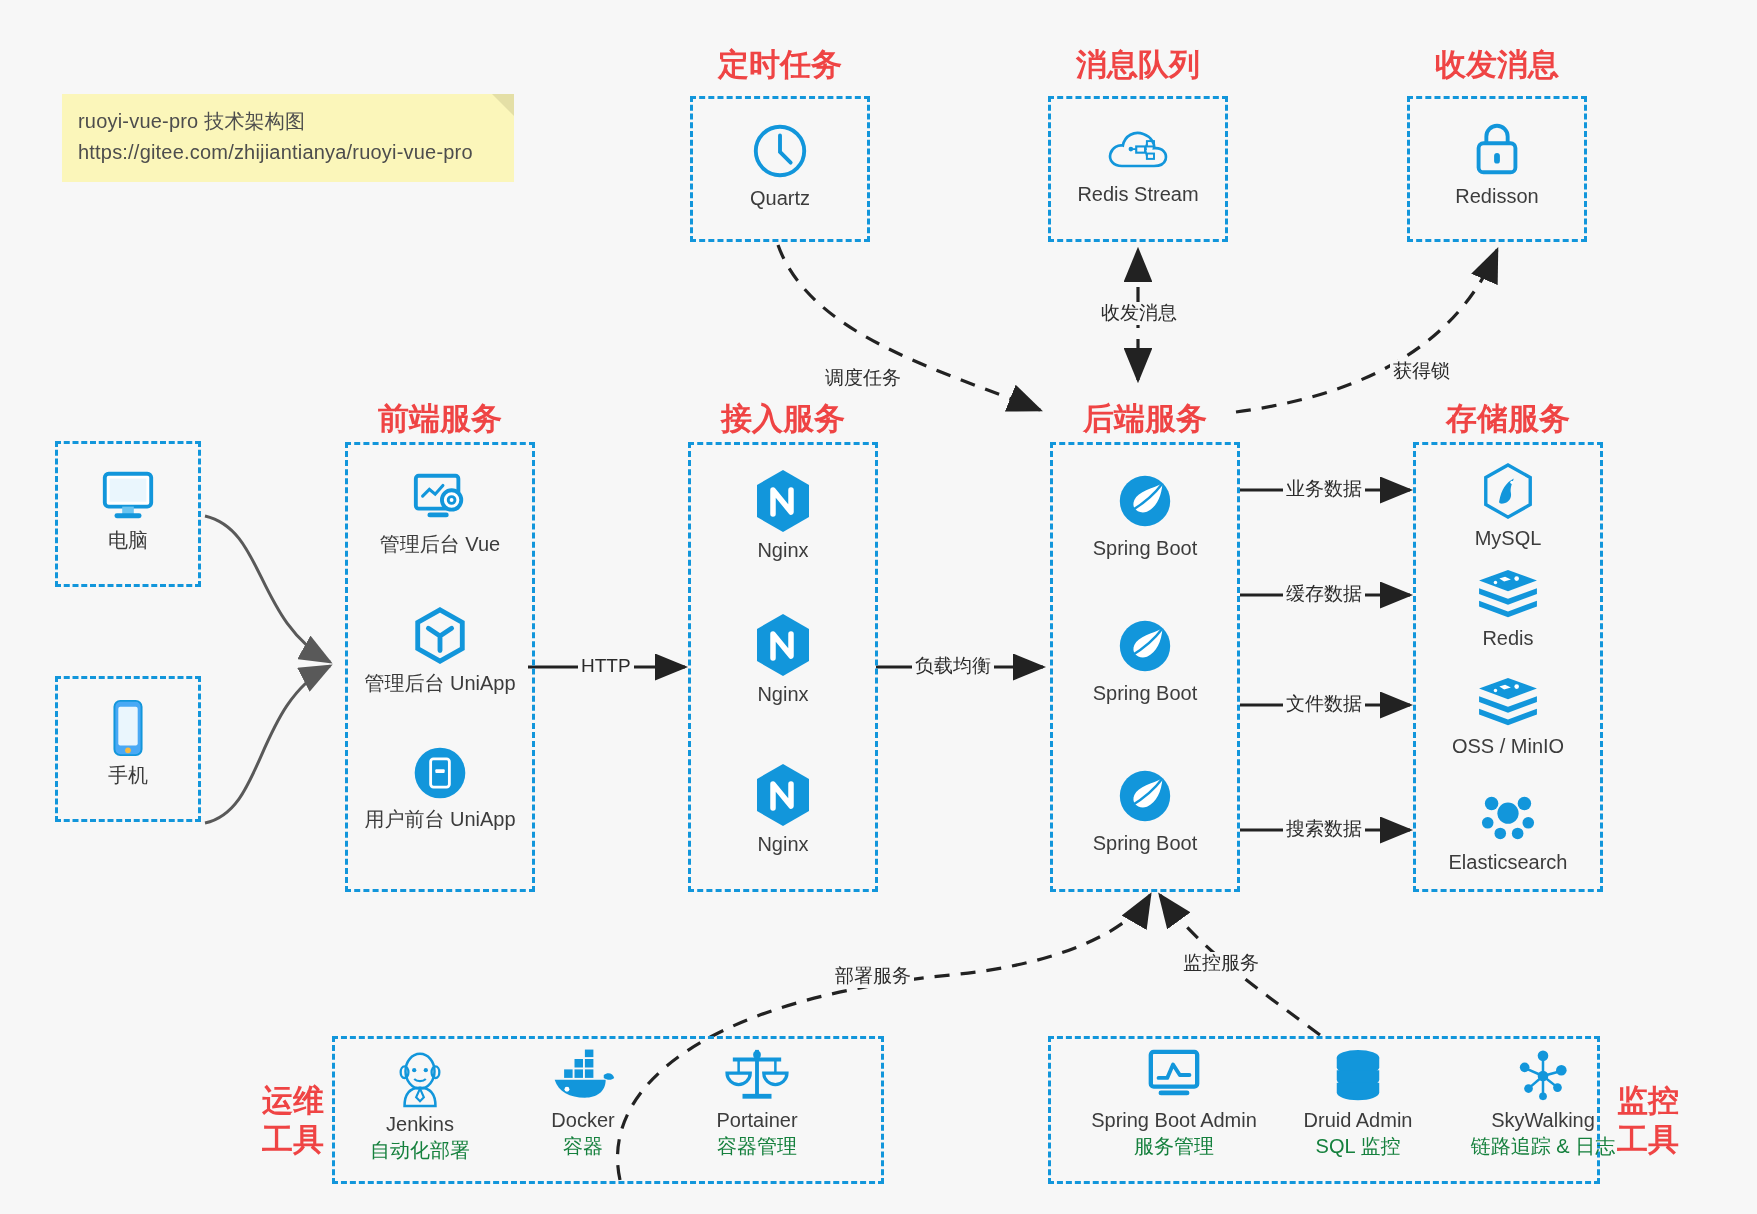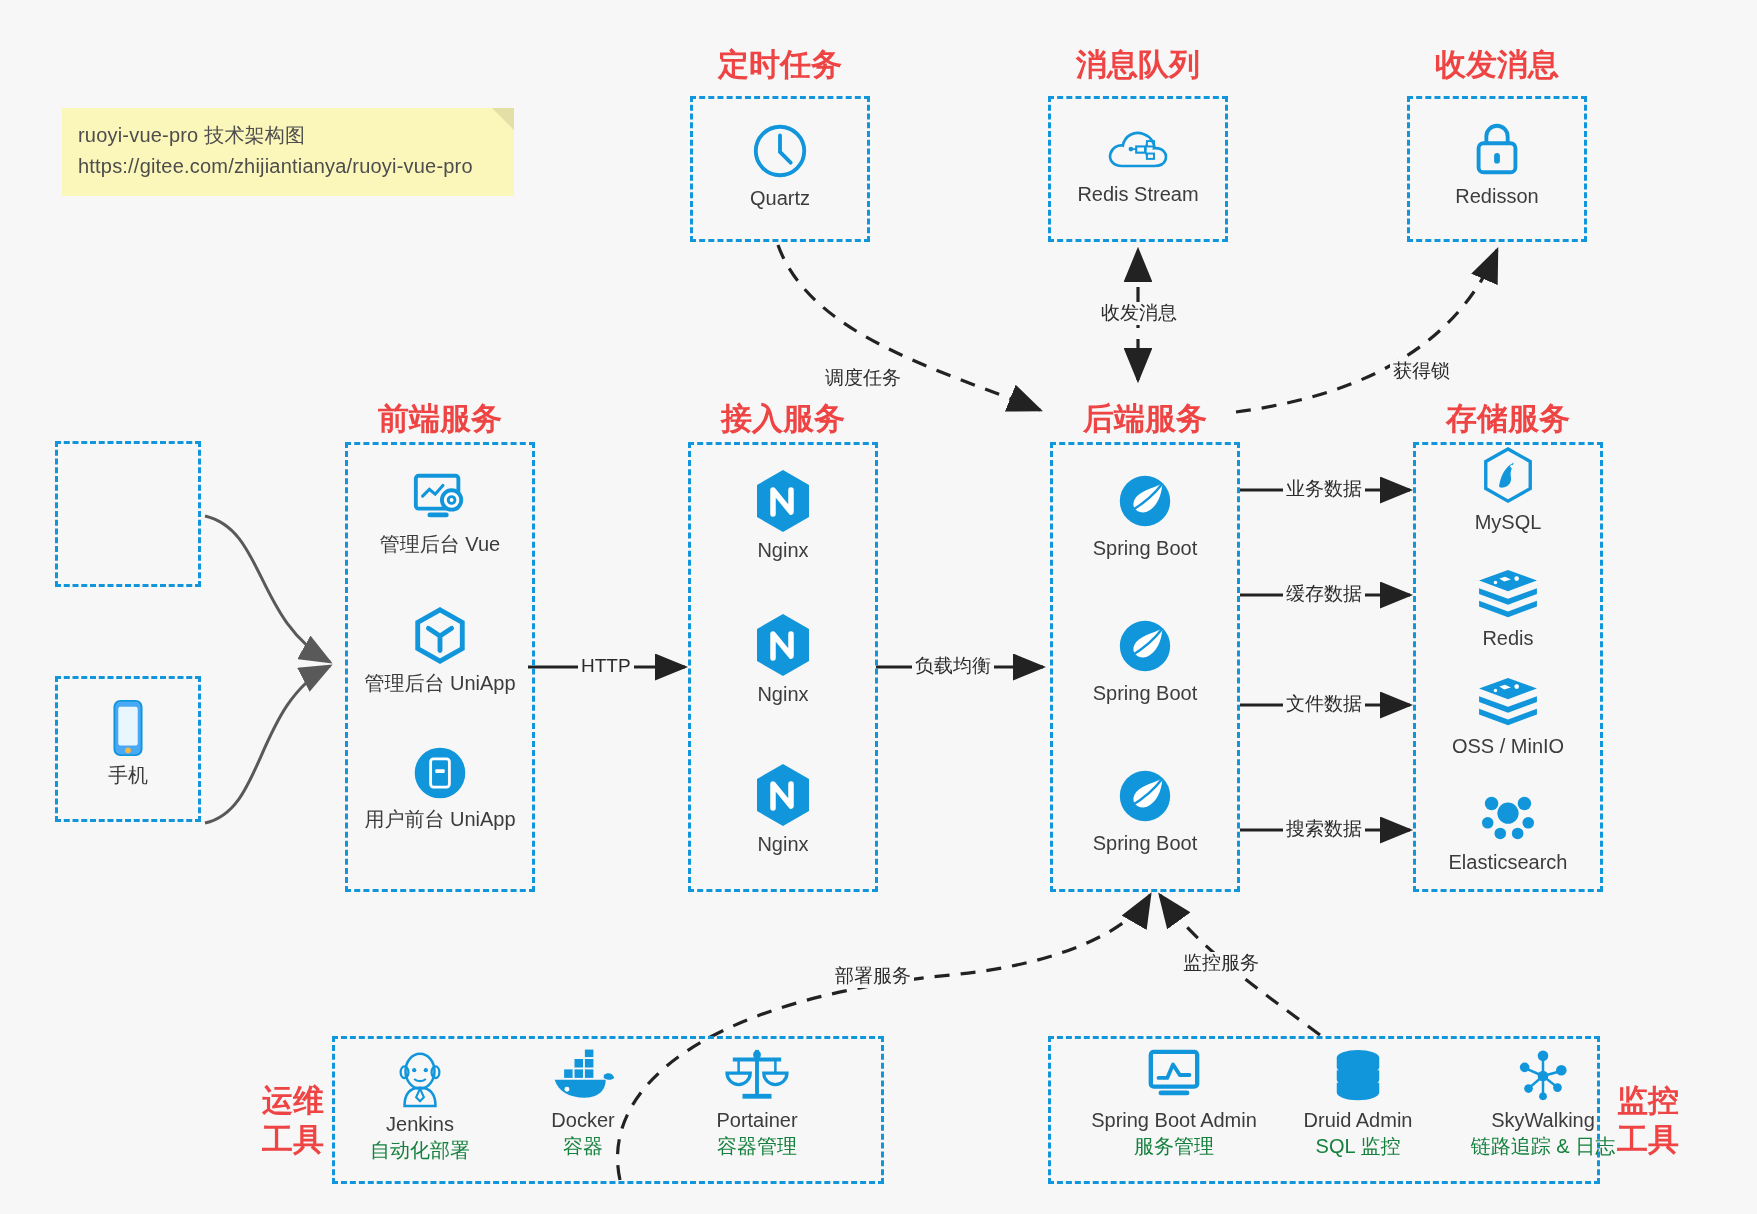--- a/index.html
+++ b/index.html
@@ -22,21 +22,21 @@
     left: 0; top: 0;
     width: 1757px;
     height: 1214px;
     pointer-events: none;
   }
 
   
   .note {
     position: absolute;
     left: 62px;
-    top: 108px;
+    top: 94px;
     width: 452px;
     background: #fbf6ba;
     padding: 12px 16px 14px 16px;
     box-sizing: border-box;
     color: #4d4d4d;
     font-size: 20px;
     line-height: 1.55;
     letter-spacing: .2px;
   }
   .note .foldcorner {
@@ -177,20 +177,29 @@
   <div class="node" style="left:1412px; top:118px;">
     <svg class="icon" width="58" height="62" viewBox="0 0 58 64">
       <rect x="10" y="26" width="38" height="30" rx="5" fill="none" stroke="#1296db" stroke-width="4"></rect>
       <path d="M18,26 L18,19 A11,11 0 0 1 40,19 L40,26" fill="none" stroke="#1296db" stroke-width="4"></path>
       <rect x="26" y="36" width="6" height="11" rx="3" fill="#1296db"></rect>
     </svg>
     <div class="caption">Redisson</div>
   </div>
 
   <div class="group" style="left:55px; top:441px; width:146px; height:146px;"></div>
+  <div class="node" style="left:43px; top:466px;">
+    <svg class="icon" width="62" height="58" viewBox="0 0 64 60">
+      <rect x="8" y="8" width="48" height="34" rx="4" fill="#ffffff" stroke="#1296db" stroke-width="4"></rect>
+      <rect x="13" y="13" width="38" height="24" fill="#eaf6fd"></rect>
+      <rect x="26" y="42" width="12" height="8" fill="#6ac4f0"></rect>
+      <rect x="18" y="49" width="28" height="5" rx="2.5" fill="#1296db"></rect>
+    </svg>
+    <div class="caption">电脑</div>
+  </div>
 
   <div class="group" style="left:55px; top:676px; width:146px; height:146px;"></div>
   <div class="node" style="left:43px; top:697px;">
     <svg class="icon" width="40" height="62" viewBox="0 0 40 64">
       <rect x="6" y="4" width="28" height="56" rx="6" fill="#49a9f5" stroke="#1296db" stroke-width="2"></rect>
       <rect x="10" y="10" width="20" height="40" rx="2" fill="#eaf6fd"></rect>
       <circle cx="20" cy="55" r="3" fill="#f5b942"></circle>
     </svg>
     <div class="caption">手机</div>
   </div>
@@ -279,21 +288,21 @@
       <circle cx="32" cy="32" r="26" fill="#1296db"></circle>
       <path d="M50,14 C40,19 25,22 21,31 C17,40 26,46 34,43 C44,39 49,27 50,14 Z" fill="#ffffff"></path>
       <path d="M50,14 C41,26 30,35 18,42" fill="none" stroke="#1296db" stroke-width="2.4"></path>
     </svg>
     <div class="caption">Spring Boot</div>
   </div>
 
   <div class="grouptitle" style="left:1413px; top:400px; width:190px;">存储服务</div>
   <div class="group" style="left:1413px; top:442px; width:190px; height:450px;"></div>
 
-  <div class="node" style="left:1423px; top:446px;">
+  <div class="node" style="left:1423px; top:462px;">
     <svg class="icon" width="58" height="60" viewBox="0 0 60 62">
       <path d="M30,3 L53,16 L53,44 L30,57 L7,44 L7,16 Z" fill="none" stroke="#1296db" stroke-width="3.5"></path>
       <path d="M21,40 C23,29 28,21 36,17 C34,23 32,27 33,32 C34,37 31,42 25,43 C22,43.5 20,42 21,40 Z" fill="#1296db"></path>
       <circle cx="34" cy="21" r="1.6" fill="#ffffff"></circle>
     </svg>
     <div class="caption">MySQL</div>
   </div>
 
   <div class="node" style="left:1423px; top:568px;">
     <svg class="icon" width="64" height="54" viewBox="0 0 66 56">

